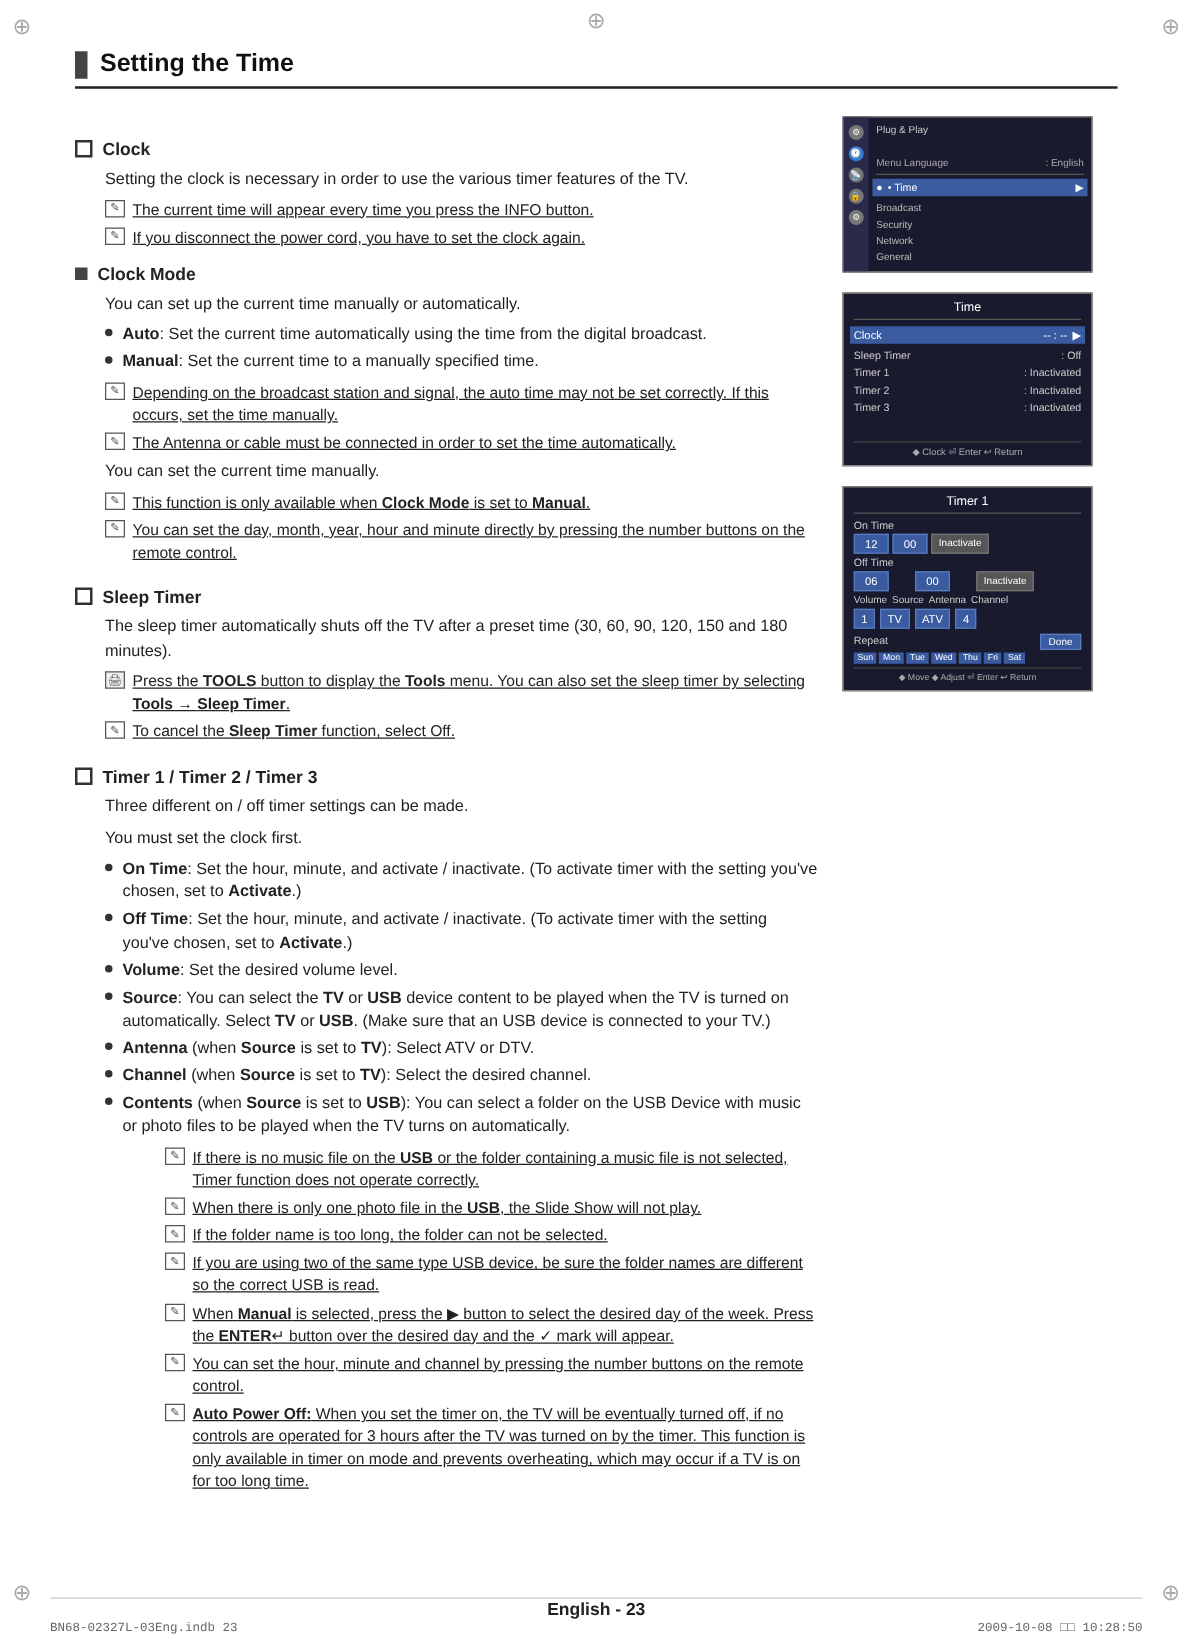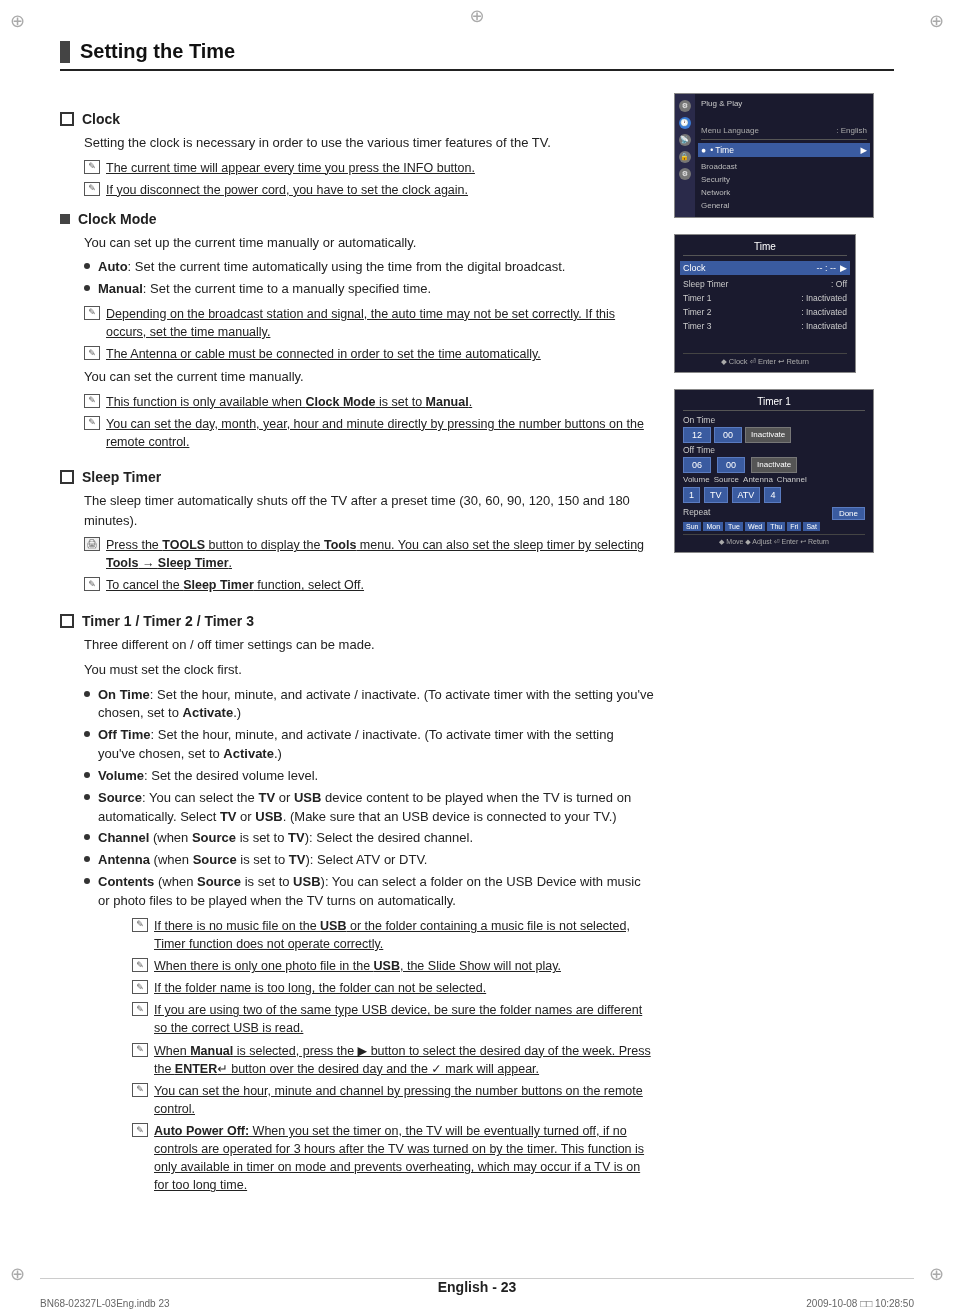--- a/index.html
+++ b/index.html
@@ -169,20 +169,21 @@
     
     .doc-bottom {
       position: absolute;
       bottom: 6px;
       left: 40px;
       right: 40px;
       display: flex;
       justify-content: space-between;
       font-size: 10px;
       color: #666;
+      font-family: Liberation Mono, monospace;
     }
 
     
     .corner-mark {
       position: absolute;
       font-size: 18px;
       color: #aaa;
     }
     .corner-tl { top: 10px; left: 10px; }
     .corner-tr { top: 10px; right: 10px; }
@@ -306,26 +307,26 @@
           <span class="bullet-content"><b>Volume</b>: Set the desired volume level.</span>
         </div>
 
         <div class="bullet-item">
           <span class="bullet-dot"></span>
           <span class="bullet-content"><b>Source</b>: You can select the <b>TV</b> or <b>USB</b> device content to be played when the TV is turned on automatically. Select <b>TV</b> or <b>USB</b>. (Make sure that an USB device is connected to your TV.)</span>
         </div>
 
         <div class="bullet-item">
           <span class="bullet-dot"></span>
+          <span class="bullet-content"><b>Antenna</b> (when <b>Source</b> is set to <b>TV</b>): Select ATV or DTV.</span>
+        </div>
+
+        <div class="bullet-item">
+          <span class="bullet-dot"></span>
           <span class="bullet-content"><b>Channel</b> (when <b>Source</b> is set to <b>TV</b>): Select the desired channel.</span>
-        </div>
-
-        <div class="bullet-item">
-          <span class="bullet-dot"></span>
-          <span class="bullet-content"><b>Antenna</b> (when <b>Source</b> is set to <b>TV</b>): Select ATV or DTV.</span>
         </div>
 
         <div class="bullet-item">
           <span class="bullet-dot"></span>
           <span class="bullet-content"><b>Contents</b> (when <b>Source</b> is set to <b>USB</b>): You can select a folder on the USB Device with music or photo files to be played when the TV turns on automatically.</span>
         </div>
       </div>
 
       <div style="margin-left: 48px;">
         <div class="note-item">
@@ -401,21 +402,21 @@
               <span>Network</span>
             </div>
             <div style="display:flex;justify-content:space-between;padding:2px 0;font-size:8px;color:#bbb;">
               <span>General</span>
             </div>
           </div>
         </div>
       </div>
 
       <div style="margin-top:8px;">
-        <div style="border:1px solid #888;background:#1a1a2e;width:182px;padding:6px 8px;color:#fff;font-size:9px;">
+        <div style="border:1px solid #888;background:#1a1a2e;width:200px;padding:6px 8px;color:#fff;font-size:9px;">
           <div style="text-align:center;font-size:10px;margin-bottom:5px;border-bottom:1px solid #555;padding-bottom:3px;">
             <span>Time</span>
           </div>
           <div style="display:flex;justify-content:space-between;background:#3a5ba0;padding:2px 3px;margin:0 -3px 2px;font-size:9px;">
             <span>Clock</span>
             <span style="display:flex;align-items:center;gap:4px;">
               <span>-- : --</span>
               <span>▶</span>
             </span>
           </div>
@@ -449,21 +450,21 @@
             <div style="font-size:8.5px;color:#ccc;margin-bottom:2px;">On Time</div>
             <div style="display:flex;gap:3px;">
               <div style="background:#3a5ba0;border:1px solid #5a7bc0;padding:2px 8px;font-size:9px;">12</div>
               <div style="background:#3a5ba0;border:1px solid #5a7bc0;padding:2px 8px;font-size:9px;">00</div>
               <div style="background:#555;border:1px solid #777;padding:2px 5px;font-size:8px;">Inactivate</div>
             </div>
           </div>
 
           <div style="margin-bottom:2px;">
             <div style="font-size:8.5px;color:#ccc;margin-bottom:2px;">Off Time</div>
-            <div style="display:flex;gap:6px;">
+            <div style="display:flex;gap:21px;">
               <div style="background:#3a5ba0;border:1px solid #5a7bc0;padding:2px 8px;font-size:9px;">06</div>
               <div style="background:#3a5ba0;border:1px solid #5a7bc0;padding:2px 8px;font-size:9px;">00</div>
               <div style="background:#555;border:1px solid #777;padding:2px 5px;font-size:8px;">Inactivate</div>
             </div>
           </div>
 
           <div style="display:flex;gap:4px;margin-bottom:3px;font-size:8px;color:#ccc;">
             <span>Volume</span>
             <span>Source</span>
             <span>Antenna</span>

